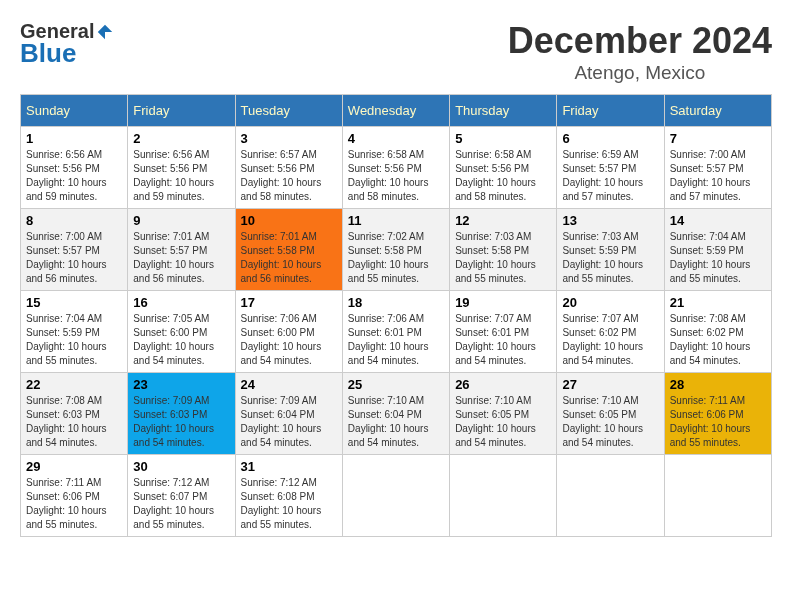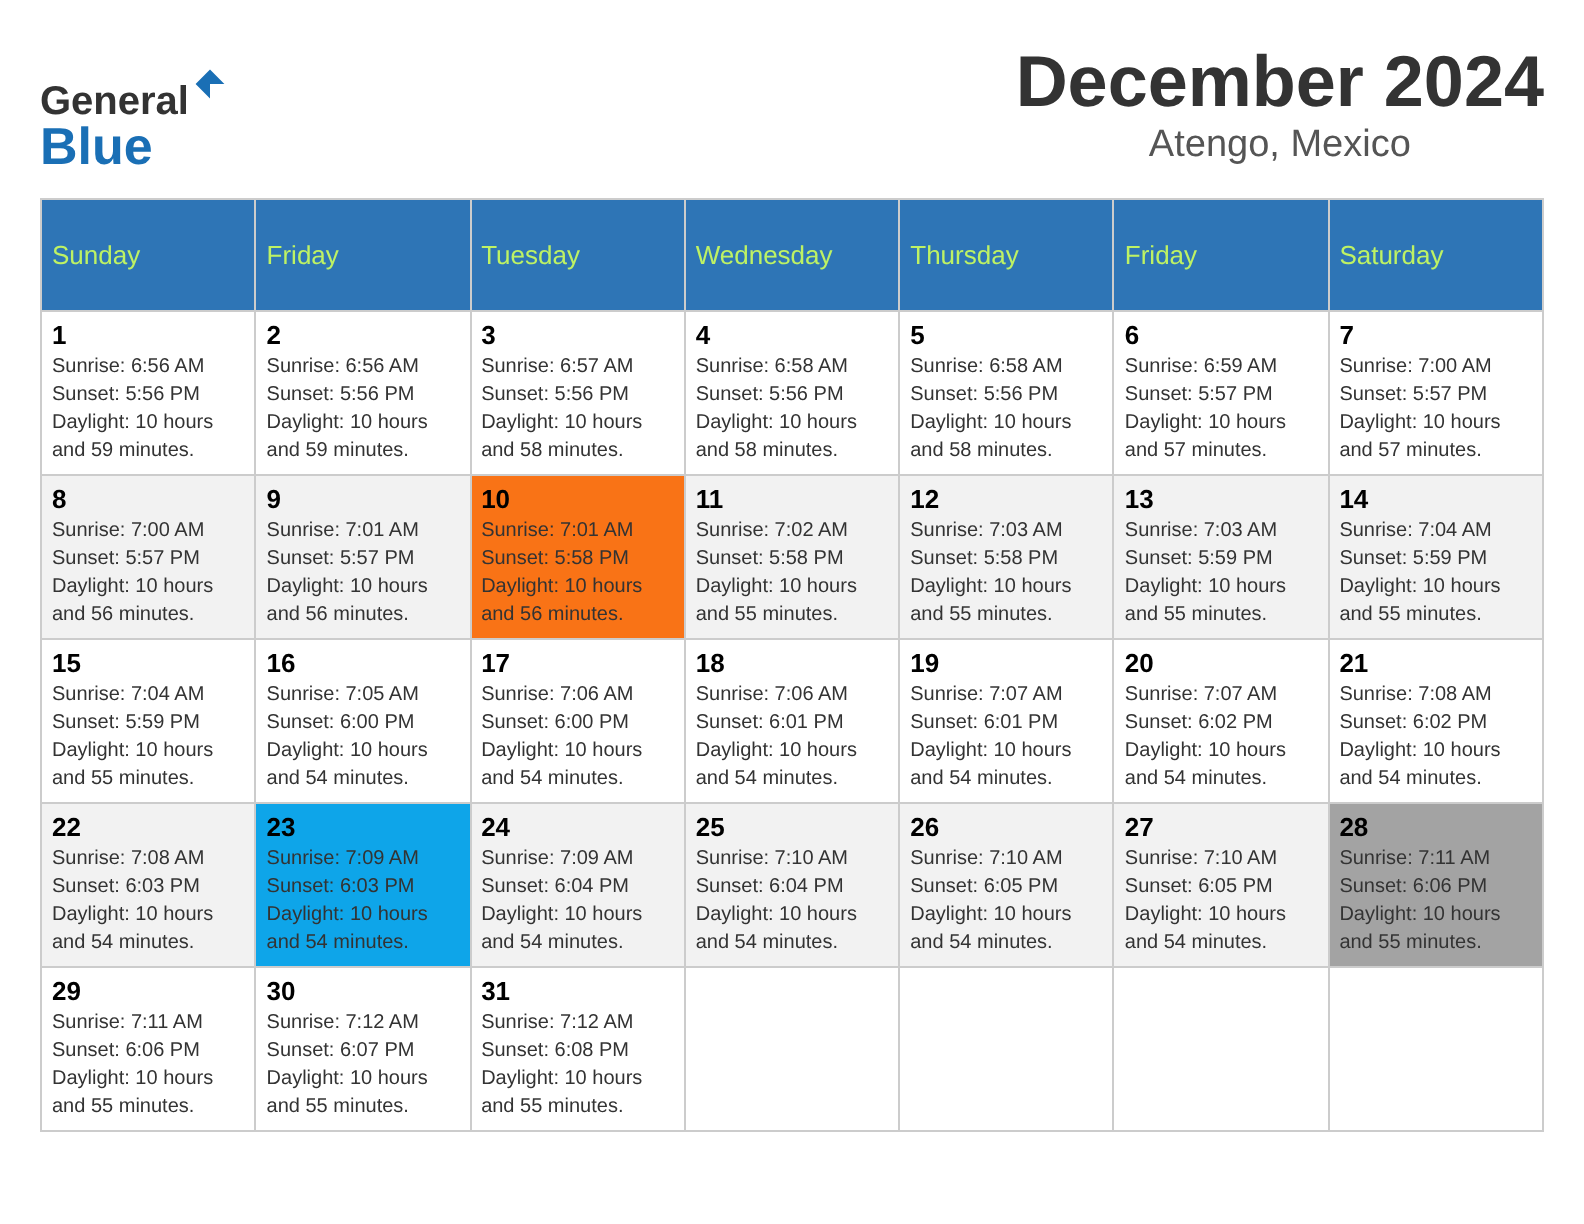--- a/index.html
+++ b/index.html
@@ -21,21 +21,21 @@
       flex-direction: column;
       align-items: flex-start;
     }
     .logo-text {
       display: flex;
       align-items: center;
       font-size: 20px;
       font-weight: bold;
       color: #333;
     }
-    .logo-general { color: #333; margin-top: 20px; }
+    .logo-general { color: #333; }
     .logo-blue { color: #1a6fb5; }
     .logo-icon {
       width: 18px;
       height: 18px;
       margin-left: 2px;
     }
     .title-section {
       text-align: center;
     }
     .month-title {
@@ -47,22 +47,22 @@
       font-size: 19px;
       color: #555;
     }
     .calendar {
       width: 100%;
       border-collapse: collapse;
       font-size: 11px;
     }
     .calendar th {
       background-color: #2e75b6;
-      color: #bef264;
-      padding: 20px 5px;
+      color: #fef9c3;
+      padding: 8px 5px;
       text-align: left;
       font-size: 13px;
       font-weight: normal;
       border: 1px solid #ccc;
     }
     .calendar td {
       border: 1px solid #ccc;
       padding: 4px 5px;
       vertical-align: top;
       width: calc(100% / 7);
@@ -366,21 +366,21 @@
       </td>
         <td style="background-color: rgb(242, 242, 242);">
         <span class="day-number">27</span>
         <span class="day-info">
           Sunrise: 7:10 AM<br>
           Sunset: 6:05 PM<br>
           Daylight: 10 hours<br>
           and 54 minutes.
         </span>
       </td>
-        <td style="background-color: #a3a3a3;">
+        <td style="background-color: #eab308;">
         <span class="day-number">28</span>
         <span class="day-info">
           Sunrise: 7:11 AM<br>
           Sunset: 6:06 PM<br>
           Daylight: 10 hours<br>
           and 55 minutes.
         </span>
       </td>
       </tr>
       <tr class="last-row">

